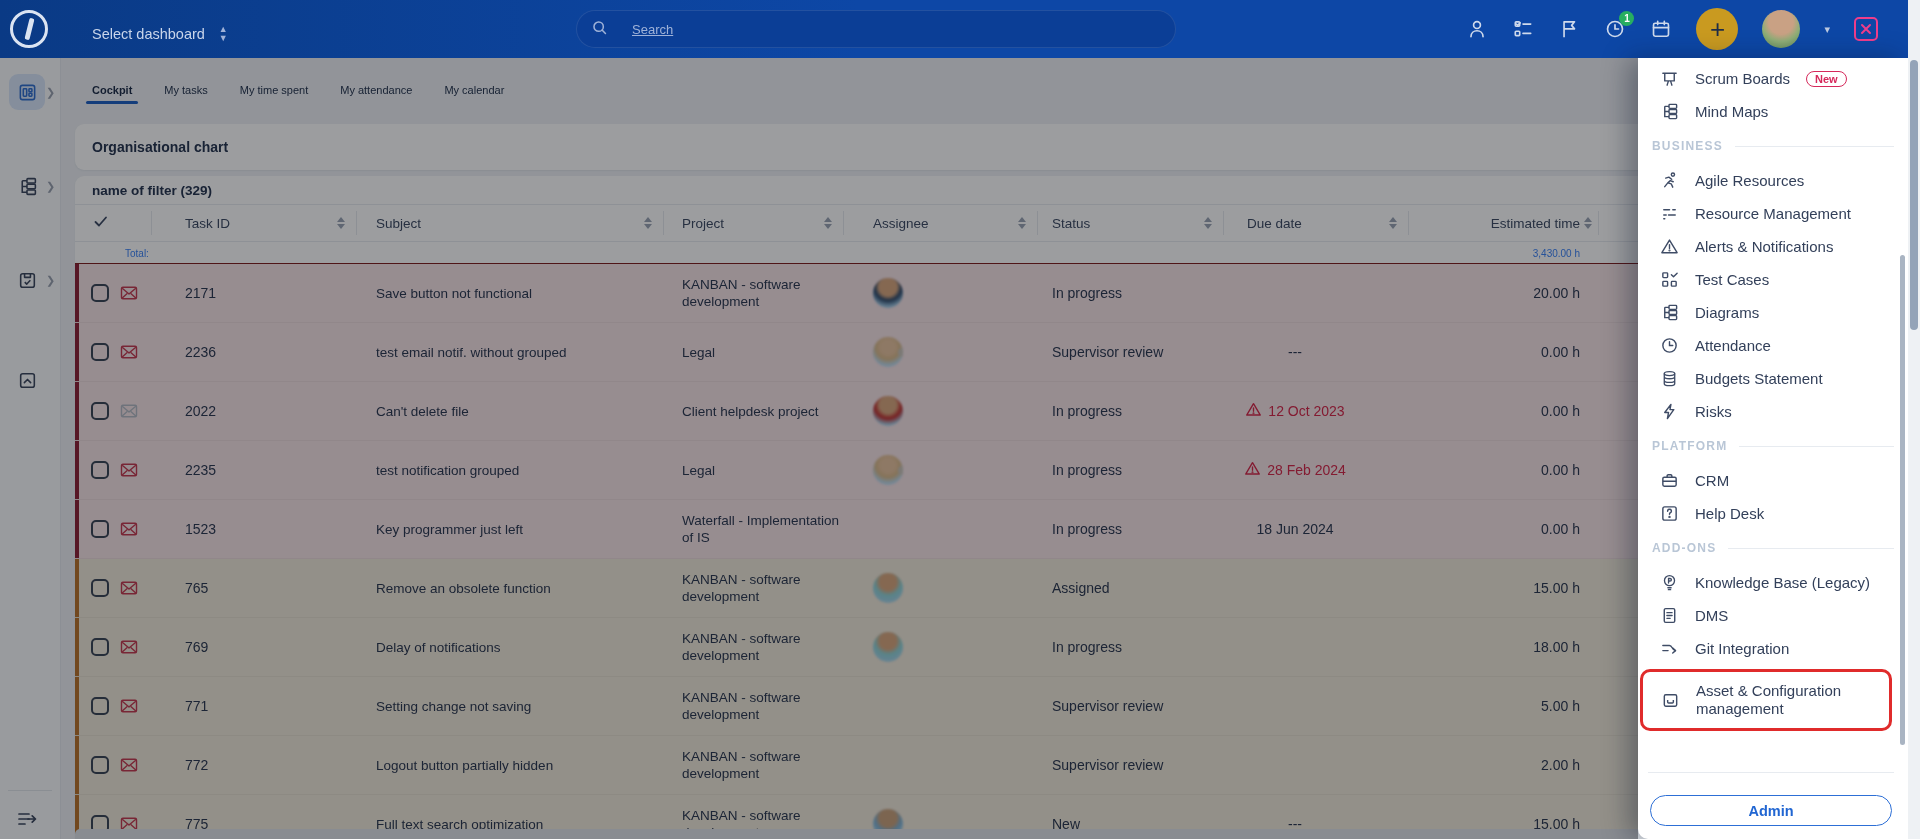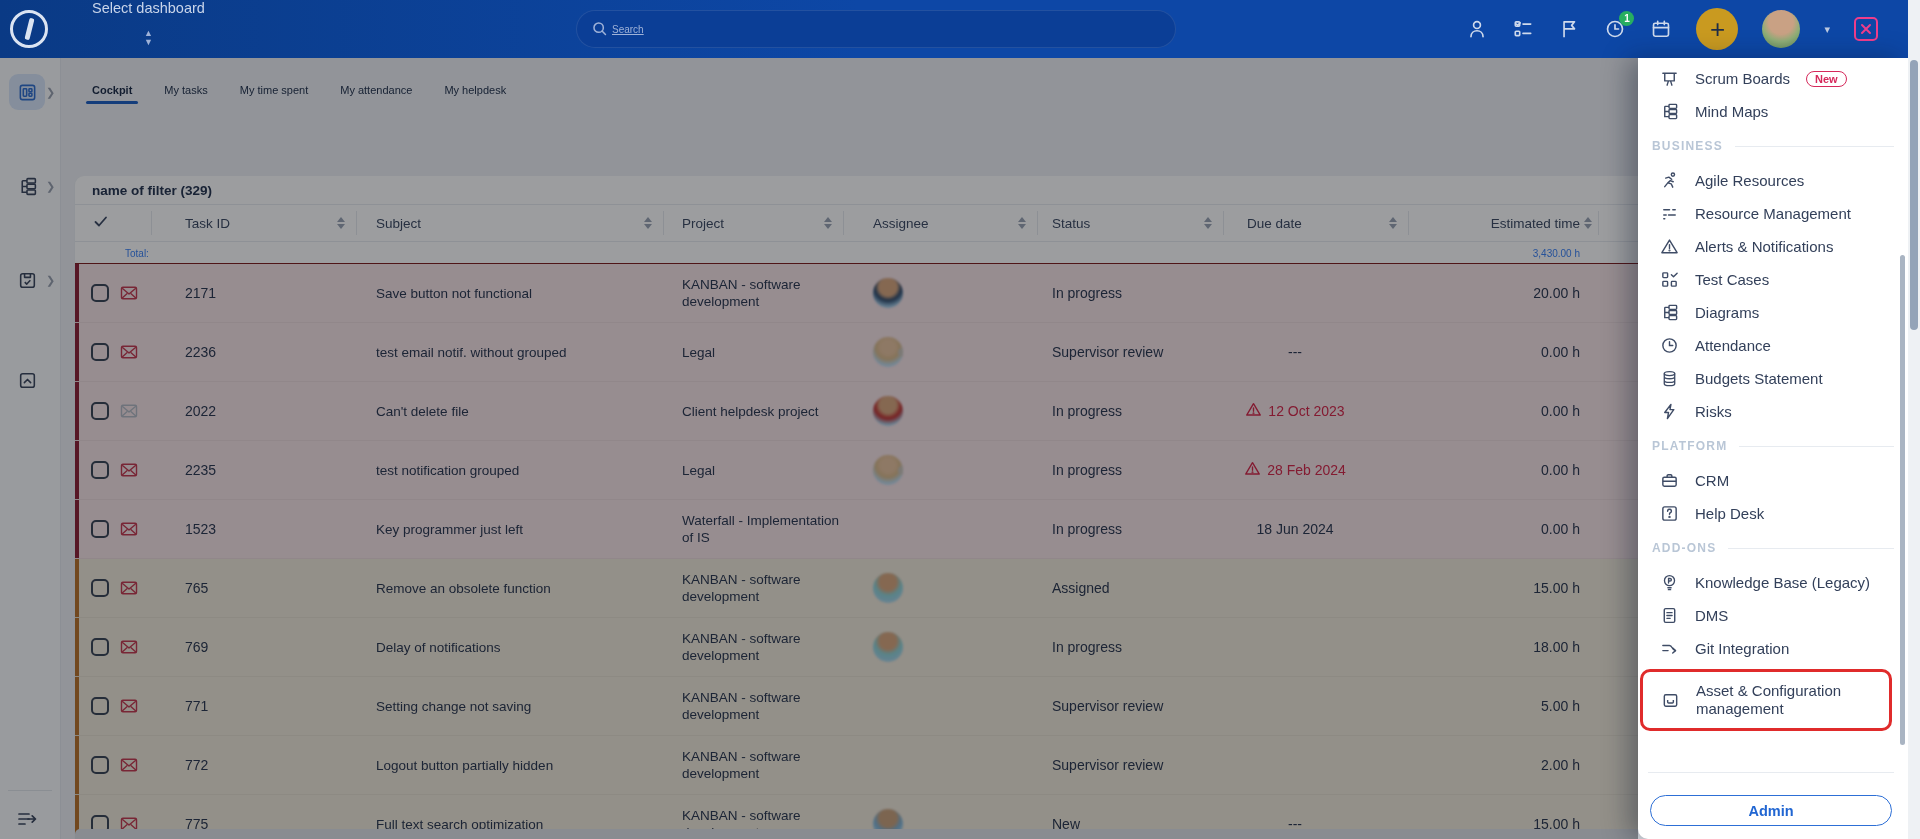--- a/index.html
+++ b/index.html
@@ -7,25 +7,25 @@
               font-family:"Liberation Sans", sans-serif; }
   #app { position:relative; width:1920px; height:839px; background:#eef1f5; }
 
   
   .navbar { position:absolute; left:0; top:0; width:1908px; height:58px;
     background:linear-gradient(90deg,#0a3a85 0%,#0d47a6 45%,#0d47a6 100%); z-index:30; }
   .logo { position:absolute; left:10px; top:10px; width:38px; height:38px; border-radius:50%;
     border:3px solid #dbe4f2; display:flex; align-items:center; justify-content:center; }
   .logo .bar { width:5px; height:22px; background:#dbe4f2; border-radius:2px; transform:rotate(14deg); }
   .dash-select { position:absolute; left:92px; top:0; height:68px; display:flex; align-items:center; gap:14px;
-    color:#c9d5ea; font-size:14.5px; cursor:pointer;flex-direction:column; }
+    color:#c9d5ea; font-size:14.5px; cursor:pointer; }
   .updown { display:flex; flex-direction:column; gap:2px; color:#9fb2d8; font-size:9px; line-height:7px; }
   .searchbar { position:absolute; left:576px; top:10px; width:600px; height:38px; border-radius:19px;
     background:#0b3e96; border:1px solid rgba(255,255,255,0.10); display:flex; align-items:center;
-    padding-left:14px; gap:4px; color:#9fb2d8; font-size:10px;text-decoration:underline; }
+    padding-left:14px; gap:24px; color:#9fb2d8; font-size:13px;text-decoration:underline; }
   .nav-icons { position:absolute; right:30px; top:0; height:58px; display:flex; align-items:center; gap:24px; }
   .nav-ic { width:22px; height:22px; color:#cfdaec; position:relative; }
   .nav-ic svg { width:22px; height:22px; display:block; }
   .badge { position:absolute; top:-7px; right:-8px; min-width:15px; height:15px; border-radius:8px;
     background:#27ae60; color:#fff; font-size:10px; font-weight:700; display:flex; align-items:center;
     justify-content:center; padding:0 3px; }
   .plus-btn { width:42px; height:42px; border-radius:50%; background:#c99a20; color:#1e2c48;
     display:flex; align-items:center; justify-content:center; font-size:26px; font-weight:400; cursor:pointer; }
   .nav-avatar { width:38px; height:38px; border-radius:50%; overflow:hidden; position:relative;
     background:radial-gradient(circle at 50% 32%, #c9a184 0 38%, #8fae77 60%, #5d8457 100%);
@@ -265,22 +265,25 @@
         </svg>
     </div>
   </div>
 
   <div class="content">
     <div class="tabs" id="tabs">
         <div class="tab active">Cockpit</div>
         <div class="tab">My tasks</div>
         <div class="tab">My time spent</div>
         <div class="tab">My attendance</div>
-        <div class="tab">My helpdesk</div>
+        <div class="tab">My calendar</div>
       </div>
+    <div class="card1">
+      <span>Organisational chart</span>
+    </div>
 
     <div class="tablecard">
       <div class="filter-title">name of filter (329)</div>
 
       <div class="thead">
         <span class="headcheck">
           <svg width="16" height="16" viewBox="0 0 16 16" fill="none" stroke="currentColor" stroke-width="1.8" stroke-linecap="round" stroke-linejoin="round">
               <path d="M2.5 8.5l3.5 3.5 7-8"></path>
             </svg>
         </span>

